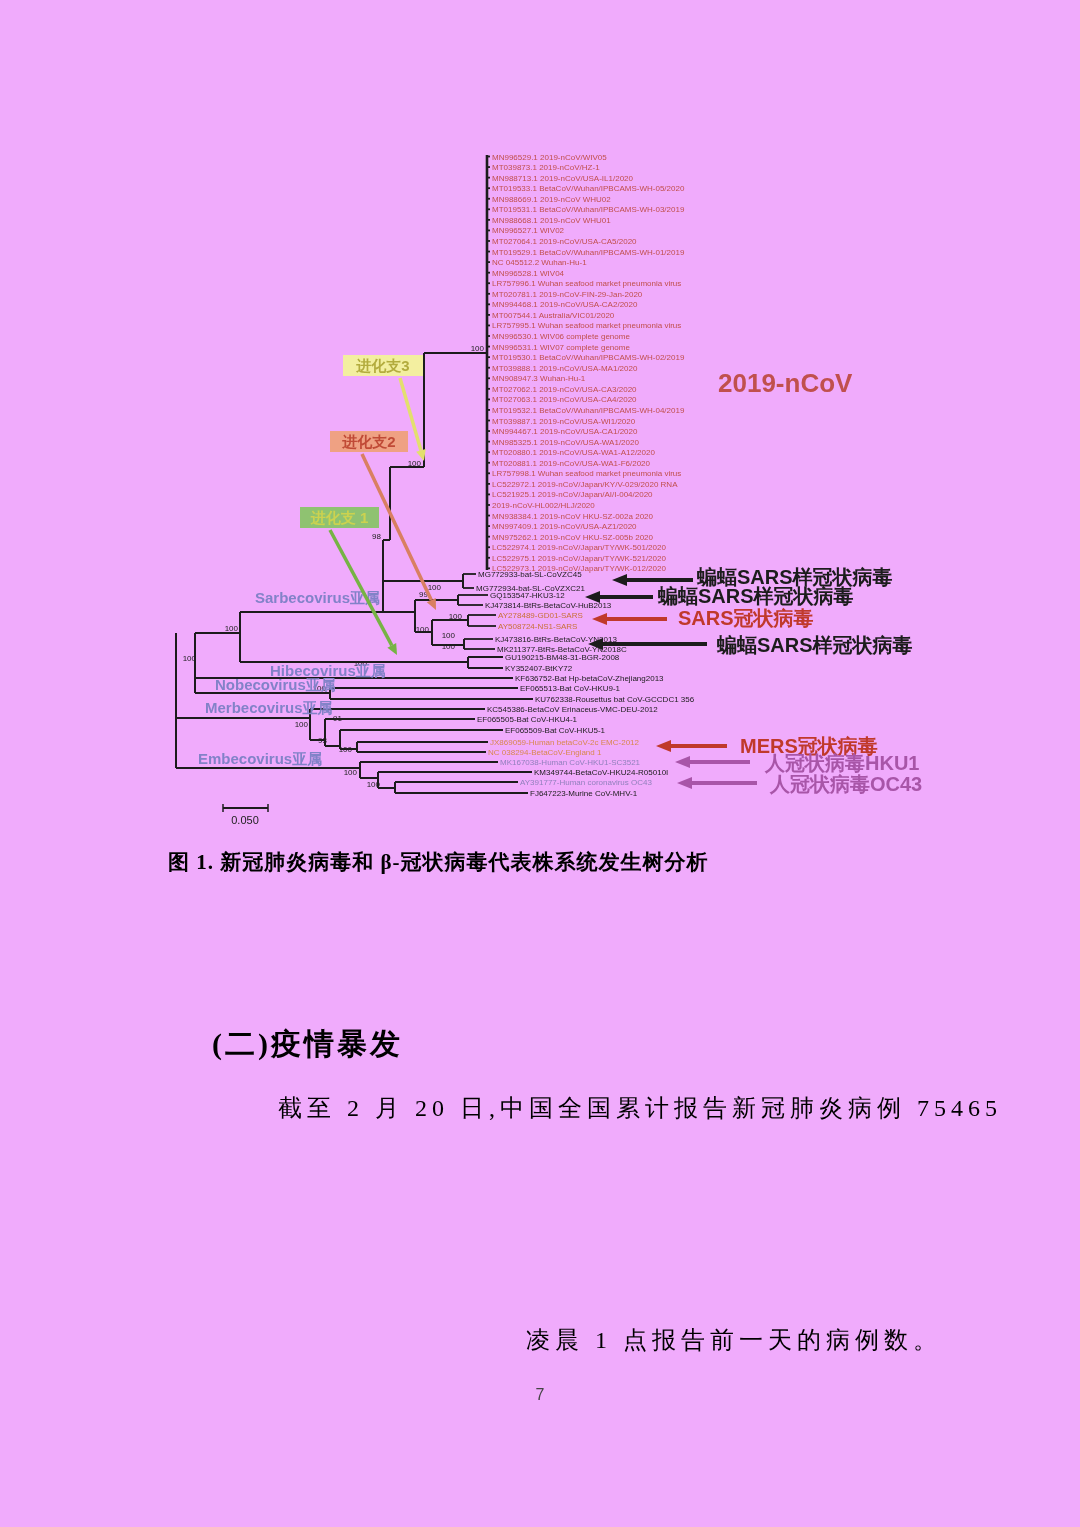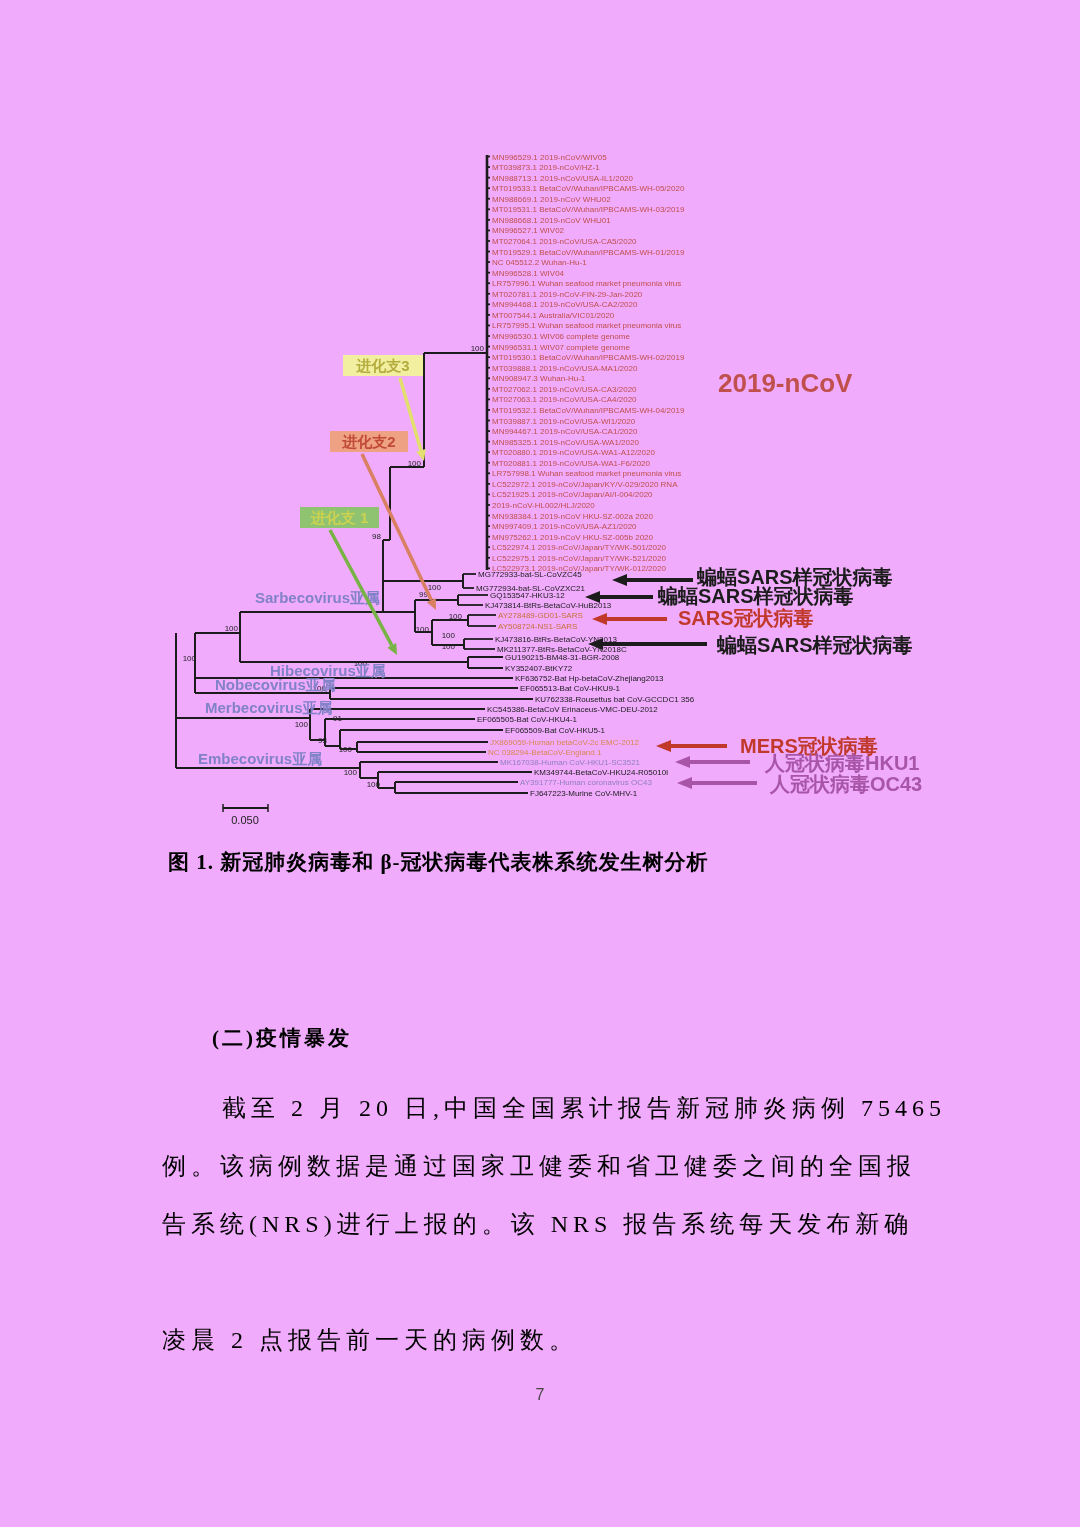--- a/index.html
+++ b/index.html
@@ -2,24 +2,24 @@
 <html><head>
 <meta charset="utf-8">
 <style>
   html,body{margin:0;padding:0;background:#ffffff;}
   .page{position:relative;width:1080px;height:1527px;background:#f0abfc;overflow:hidden;
         font-family:"Liberation Serif",serif;color:#1a1a1a;}
   #tree-svg{position:absolute;left:0;top:0;}
   .caption{position:absolute;left:168px;top:848px;width:760px;
            font-size:21px;font-weight:bold;letter-spacing:1px;color:#000;}
   .note{position:absolute;left:168px;top:894px;width:770px;font-size:21px;line-height:32px;color:#111;}
-  .section-heading{position:absolute;left:212px;top:1024px;font-size:21px;font-weight:bold;
+  .section-heading{position:absolute;left:212px;top:1024px;font-size:30px;font-weight:bold;
                    letter-spacing:3px;color:#000;}
   .para-line{position:absolute;left:162px;width:780px;font-size:24px;letter-spacing:5px;
-             white-space:nowrap;color:#000;}
+             white-space:nowrap;color:#000;text-align:right;}
   .para-line.indent{left:222px;}
   .page-number{position:absolute;left:0;top:1386px;width:1080px;text-align:center;
                font-size:16px;color:#444;font-family:"Liberation Sans",sans-serif;}
 </style>
 </head>
 <body>
 
 <div class="page">
 
   <svg id="tree-svg" width="1080" height="1527" viewBox="0 0 1080 1527">
@@ -252,18 +252,16 @@
       <text x="718" y="392" fill="#c0504d" font-size="26" font-weight="bold" font-family="&quot;Liberation Sans&quot;,sans-serif">2019-nCoV</text>
       <text x="245" y="824" fill="#222" font-size="11" text-anchor="middle" font-family="&quot;Liberation Sans&quot;,sans-serif">0.050</text>
     </svg>
 
   <div class="caption">图 1. 新冠肺炎病毒和 β-冠状病毒代表株系统发生树分析</div>
 
 
   <div class="section-heading">(二)疫情暴发</div>
 
   <div class="para-line indent" style="top:1092px">截至 2 月 20 日,中国全国累计报告新冠肺炎病例 75465</div>
-  <div class="para-line" style="top:1150px">例。该病例数据是通过国家卫健委和省卫健委之间的全国报</div>
-  <div class="para-line" style="top:1208px">告系统(NRS)进行上报的。该 NRS 报告系统每天发布新确</div>
-  <div class="para-line" style="top:1324px">凌晨 2 点报告前一天的病例数。</div>
+  <div class="para-line" style="top:1324px">凌晨 1 点报告前一天的病例数。</div>
 
   <div class="page-number">7</div>
 </div>
 
 </body></html>

